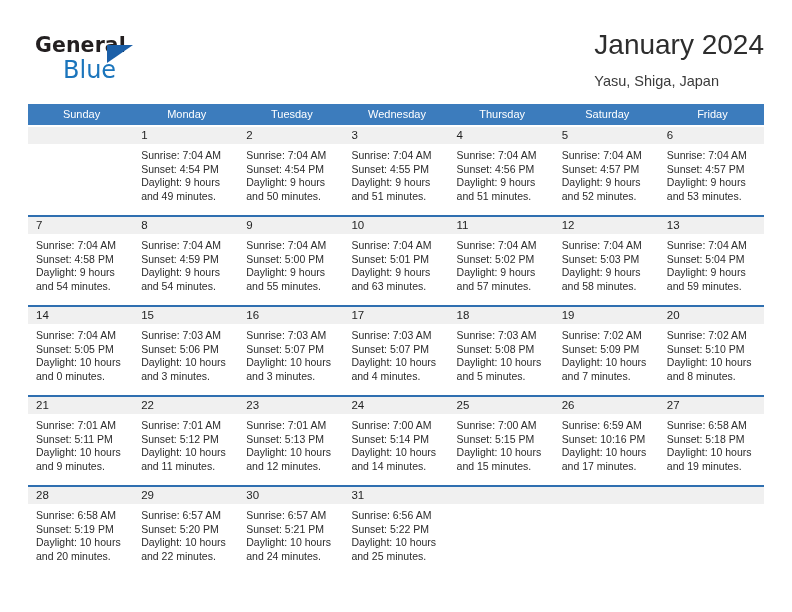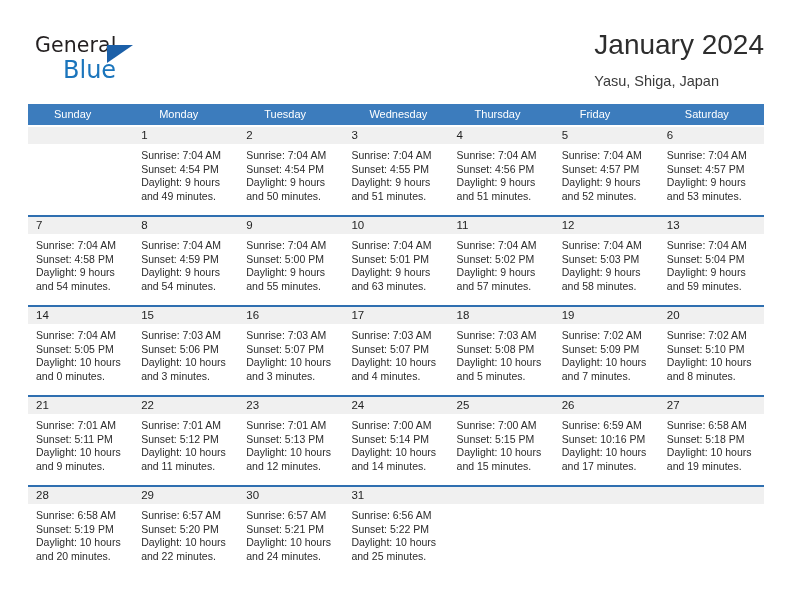--- a/index.html
+++ b/index.html
@@ -37,21 +37,21 @@
     height: 52px;
   }
   .brand-general {
     position: absolute;
     left: 0;
     top: 0;
     font-size: 20.5px;
     letter-spacing: 0.1px;
     color: #231f20;
     font-family: "DejaVu Sans", sans-serif;
-    font-weight: 400;
+    font-weight: 700;
   }
   .brand-blue {
     position: absolute;
     left: 28px;
     top: 23px;
     font-size: 24px;
     color: #1b75bc;
     font-family: "DejaVu Sans", sans-serif;
     font-weight: 400;
   }
@@ -98,23 +98,24 @@
   .weekday-row {
     display: flex;
     background: #3c7cbd;
     height: 21px;
   }
   .weekday {
     flex: 1 1 0;
     color: #ffffff;
     font-size: 11px;
     line-height: 21px;
-    padding-left: 26px;
+    padding-left: 2px;
     box-sizing: border-box;
     white-space: nowrap;
+    text-align: center;
   }
 
   .week-row {
     display: flex;
     height: 90px;
     border-top: 2px solid #2f6fb0;
     box-sizing: border-box;
   }
   .week-row.first {
     border-top: none;
@@ -168,22 +169,22 @@
 
   </div>
 
   <div class="calendar">
     <div class="weekday-row">
       <div class="weekday">Sunday</div>
       <div class="weekday">Monday</div>
       <div class="weekday">Tuesday</div>
       <div class="weekday">Wednesday</div>
       <div class="weekday">Thursday</div>
+      <div class="weekday">Saturday</div>
       <div class="weekday">Friday</div>
-      <div class="weekday">Saturday</div>
     </div>
 
     <div id="weeks-container">
         <div class="week-row first">
           <div class="day-cell empty">
             <div class="day-number-band"></div>
           </div>
           <div class="day-cell">
             <div class="day-number-band">1</div>
             <div class="day-info">

